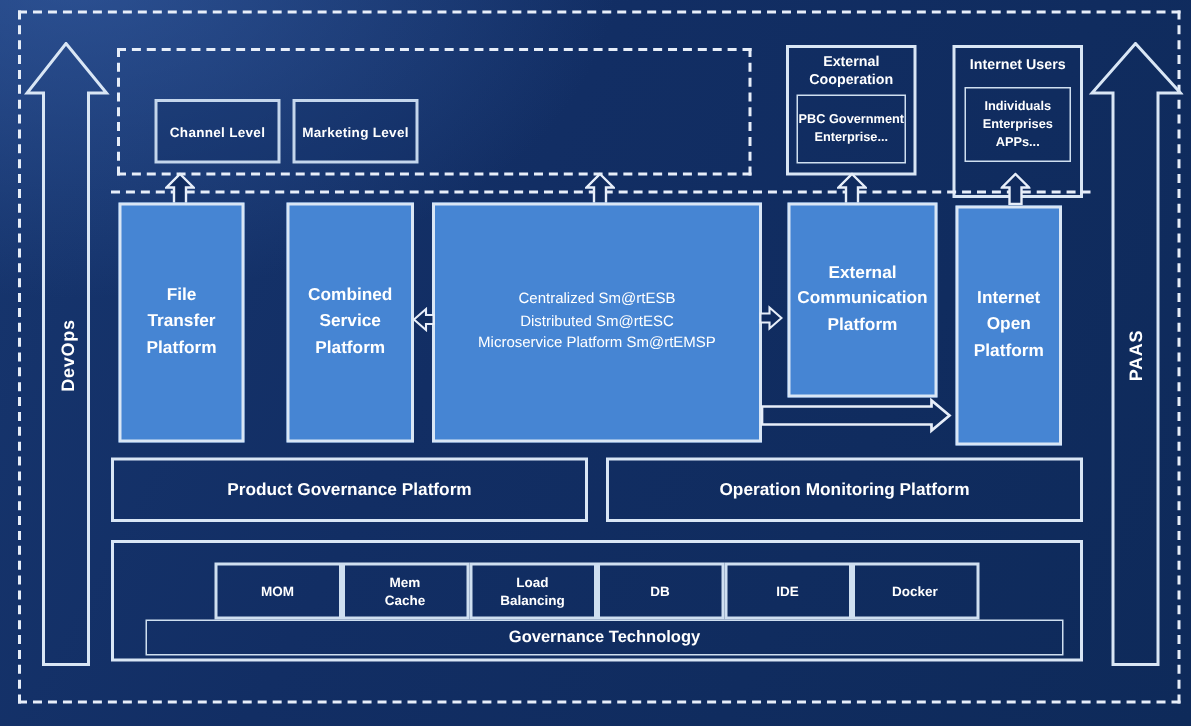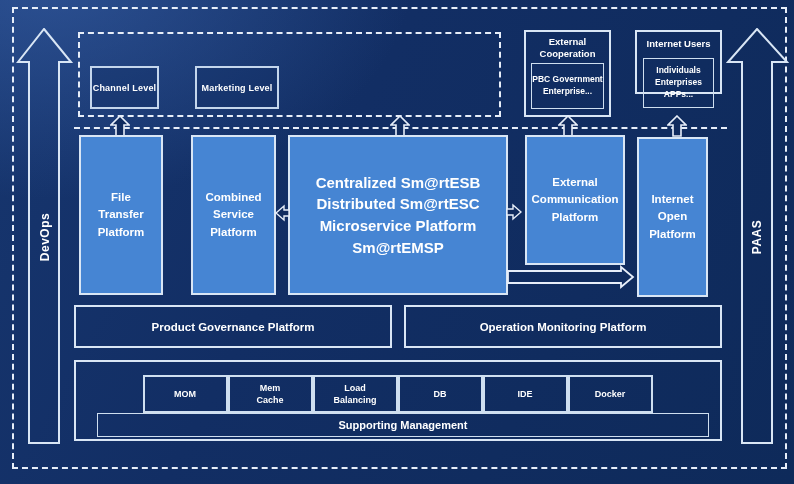--- a/index.html
+++ b/index.html
@@ -15,21 +15,21 @@
   .dashed-border{border:2px dashed #e7eef9;}
   .pre{white-space:pre-line;}
   .flexc{display:flex;align-items:center;justify-content:center;text-align:center;}
 
   .blue-box{background:#4685d3;border:2px solid #d9e6f5;}
   .dark-box{background:rgba(17,45,99,.35);border:2px solid #c4d6ec;}
   .plain-box{border:2px solid #d9e6f5;}
 
   .lvl-label{font-size:9px;font-weight:bold;letter-spacing:.2px;}
   .plat-label{font-size:11.5px;font-weight:600;line-height:1.5;}
-  .central-label{font-size:15px;font-weight:700;line-height:1.45;}
+  .central-label{font-size:10px;font-weight:400;line-height:1.45;}
   .gov-label{font-size:11.5px;font-weight:bold;}
   .tech-label{font-size:9px;font-weight:bold;line-height:1.35;}
   .sup-label{font-size:11px;font-weight:bold;}
   .grp-title{font-size:9.5px;font-weight:bold;line-height:1.3;}
   .grp-content{font-size:8.5px;font-weight:600;line-height:1.4;}
   .rail-label{font-size:12px;font-weight:bold;letter-spacing:.5px;transform:rotate(-90deg);white-space:nowrap;}
 
   .dash-line{border-top:2px dashed #e7eef9;}
   svg{display:block;}
   .tech-row{display:flex;justify-content:center;padding:13px 24px 0 23px;}
@@ -50,36 +50,36 @@
   </div>
 
   <svg class="abs" style="left:726px;top:28px;" width="63" height="417" viewBox="0 0 63 417">
     <path d="M31,1 L61,34 L46,34 L46,415 L16,415 L16,34 L2,34 Z" fill="none" stroke="#d9e6f5" stroke-width="2"></path>
   </svg>
   <div class="abs flexc" style="left:726px;top:28px;width:63px;height:417px;">
     <span class="rail-label">PAAS</span>
   </div>
 
   <div class="abs dashed-border" style="left:78px;top:32px;width:423px;height:85px;">
-    <div class="abs dark-box flexc lvl-label" style="left:10px;top:32px;width:69px;height:43px;">
+    <div class="abs dark-box flexc lvl-label" style="left:23px;top:32px;width:84px;height:43px;">
       <span>Channel Level</span>
     </div>
     <div class="abs dark-box flexc lvl-label" style="left:115px;top:32px;width:84px;height:43px;">
       <span>Marketing Level</span>
     </div>
   </div>
 
   <div class="abs plain-box" style="left:524px;top:30px;width:87px;height:87px;">
     <div class="grp-title pre" style="text-align:center;padding-top:4px;">External
 Cooperation</div>
     <div class="abs flexc grp-content pre" style="left:5px;top:31px;width:73px;height:46px;border:1.5px solid #cfdff0;">PBC Government
 Enterprise...</div>
   </div>
 
-  <div class="abs plain-box" style="left:635px;top:30px;width:87px;height:64px;">
+  <div class="abs plain-box" style="left:635px;top:30px;width:87px;height:102px;">
     <div class="grp-title" style="text-align:center;padding-top:6px;">Internet Users</div>
     <div class="abs flexc grp-content pre" style="left:6px;top:26px;width:71px;height:50px;border:1.5px solid #cfdff0;">Individuals
 Enterprises
 APPs...</div>
   </div>
 
   <div class="abs dash-line" style="left:74px;top:127px;width:653px;height:0;"></div>
 
   <svg class="abs" style="left:110px;top:115px;" width="20" height="22" viewBox="0 0 20 22">
     <path d="M10,1 L19,10 L14,10 L14,21 L6,21 L6,10 L1,10 Z" fill="#102b5e" stroke="#e7eef9" stroke-width="1.6"></path>
@@ -129,16 +129,16 @@
     <div class="tech-row">
       <div class="tech-box tech-label pre">MOM</div>
       <div class="tech-box tech-label pre">Mem
 Cache</div>
       <div class="tech-box tech-label pre">Load
 Balancing</div>
       <div class="tech-box tech-label pre">DB</div>
       <div class="tech-box tech-label pre">IDE</div>
       <div class="tech-box tech-label pre">Docker</div>
     </div>
-    <div class="abs flexc sup-label" style="left:21px;top:51px;width:612px;height:24px;border:1.5px solid #cfdff0;">Supporting Management</div>
+    <div class="abs flexc sup-label" style="left:21px;top:51px;width:612px;height:24px;border:1.5px solid #cfdff0;">Governance Technology</div>
   </div>
 
 </div>
 
 </body></html>

